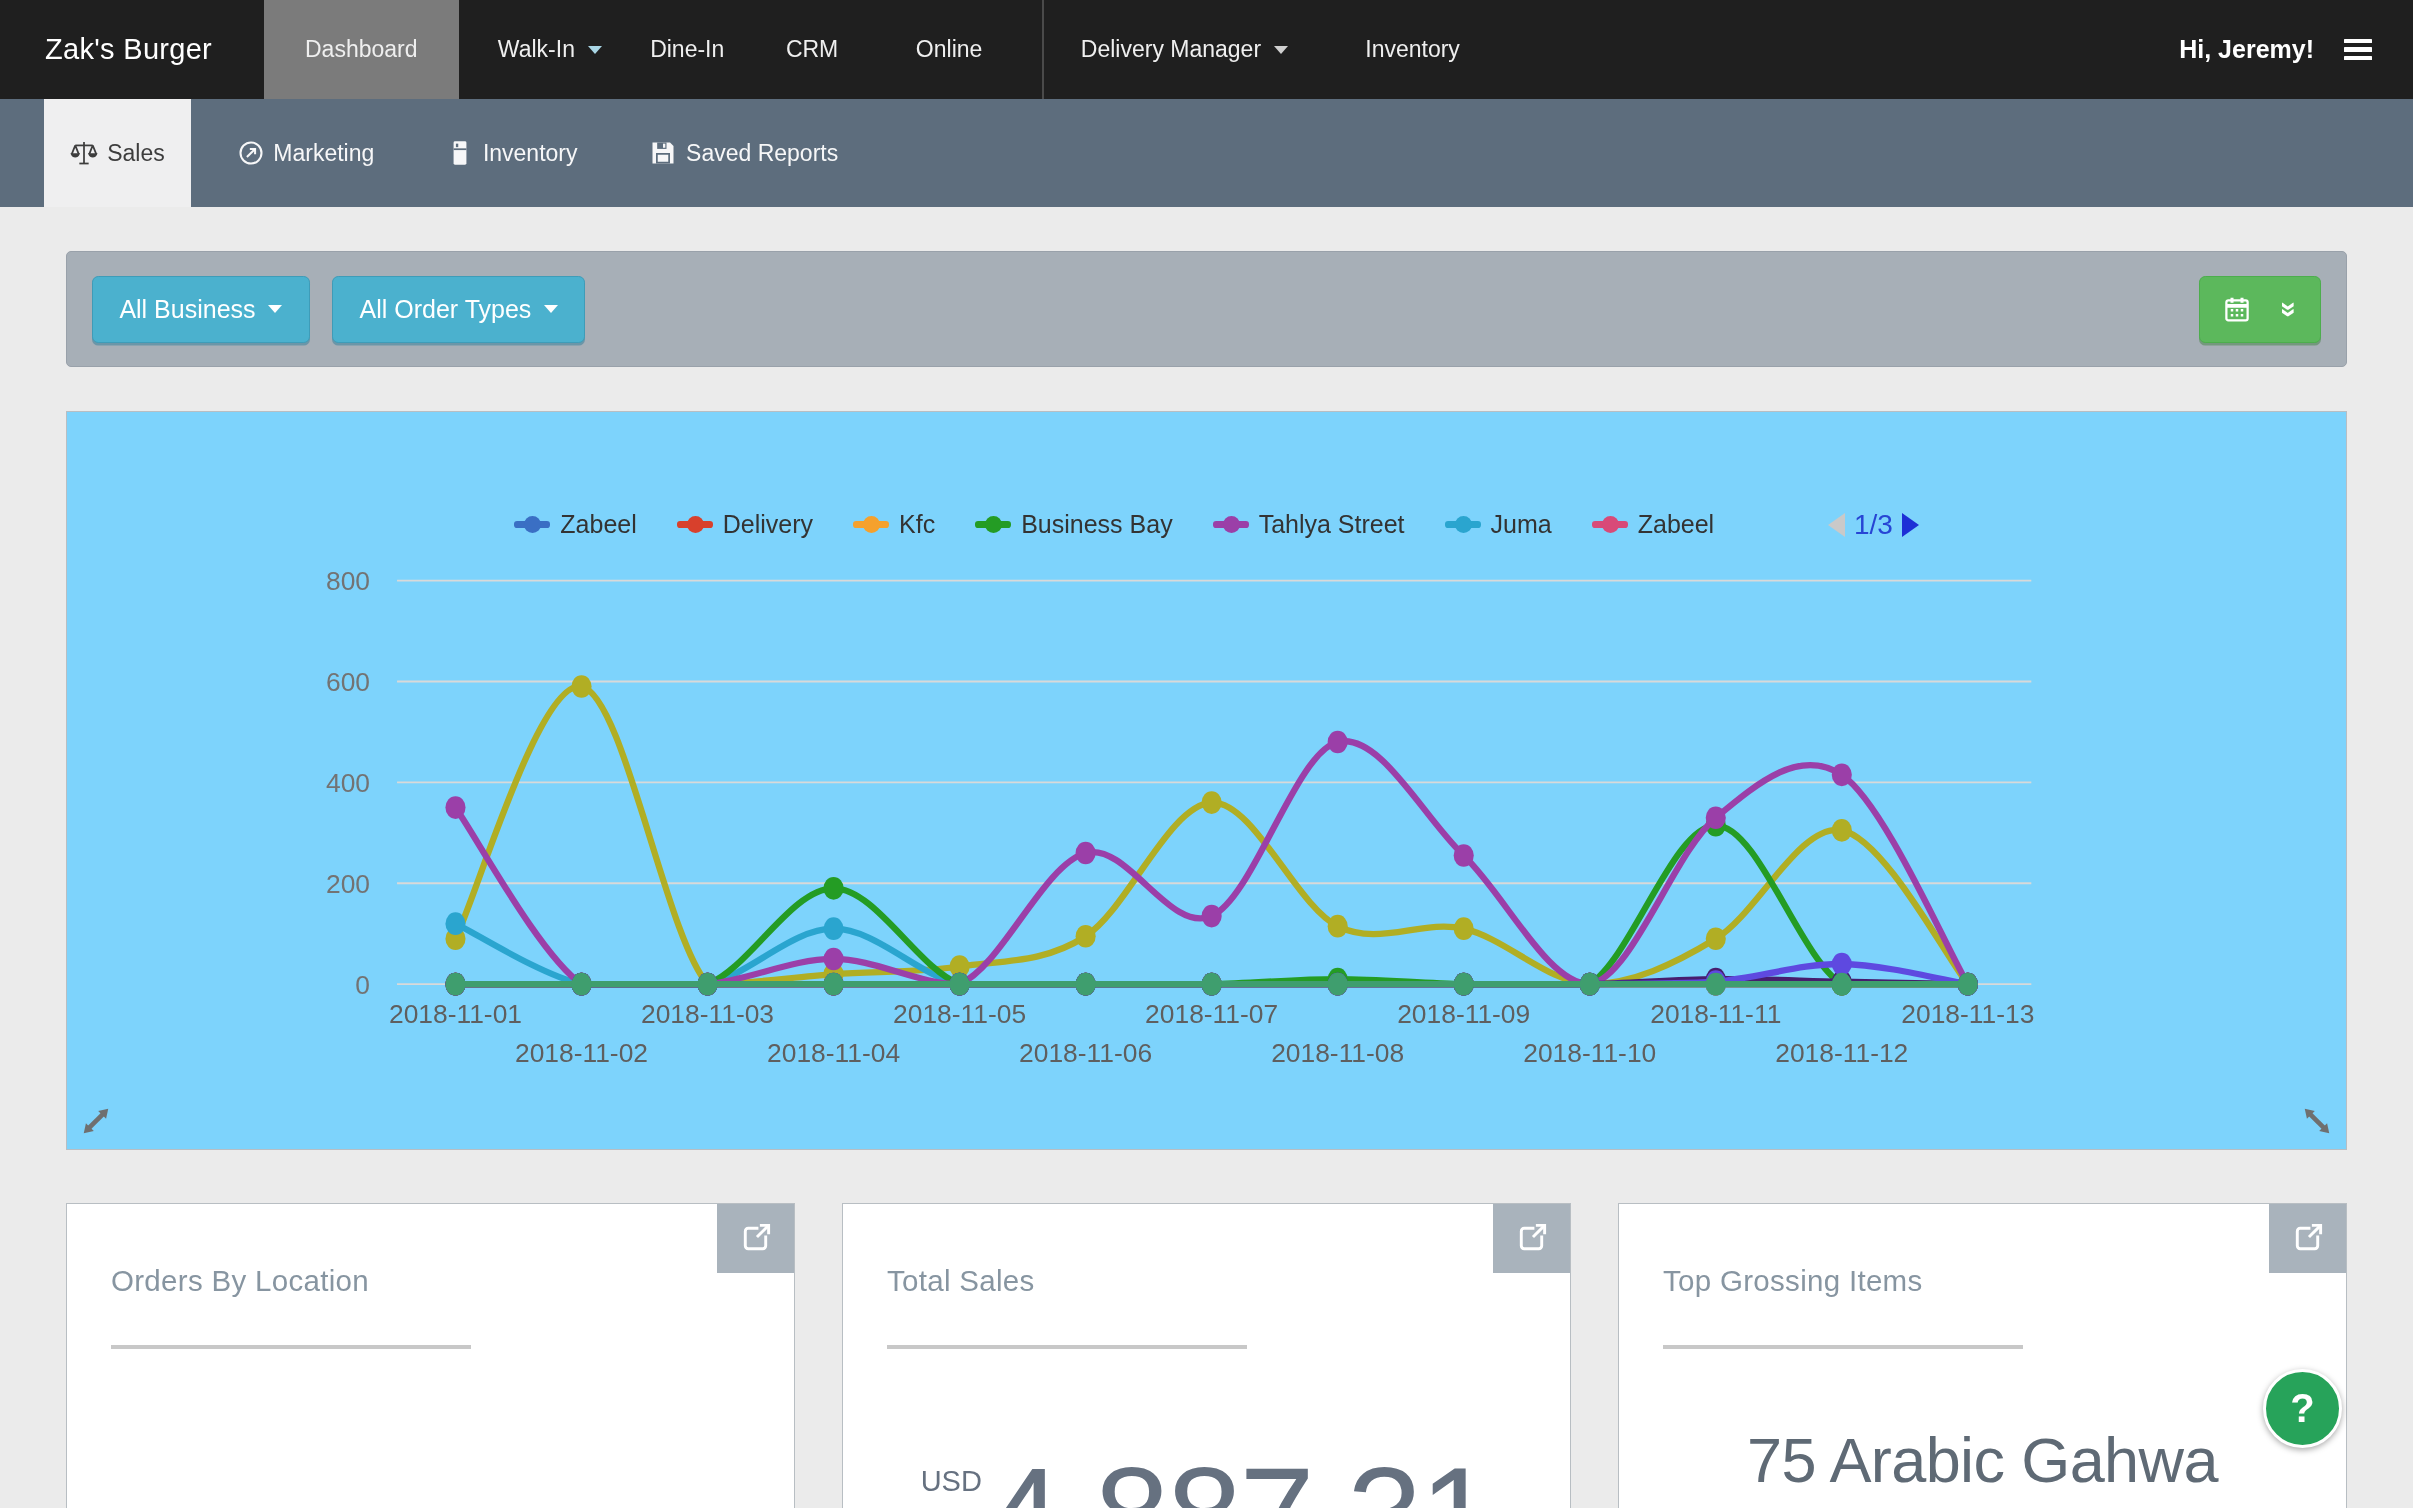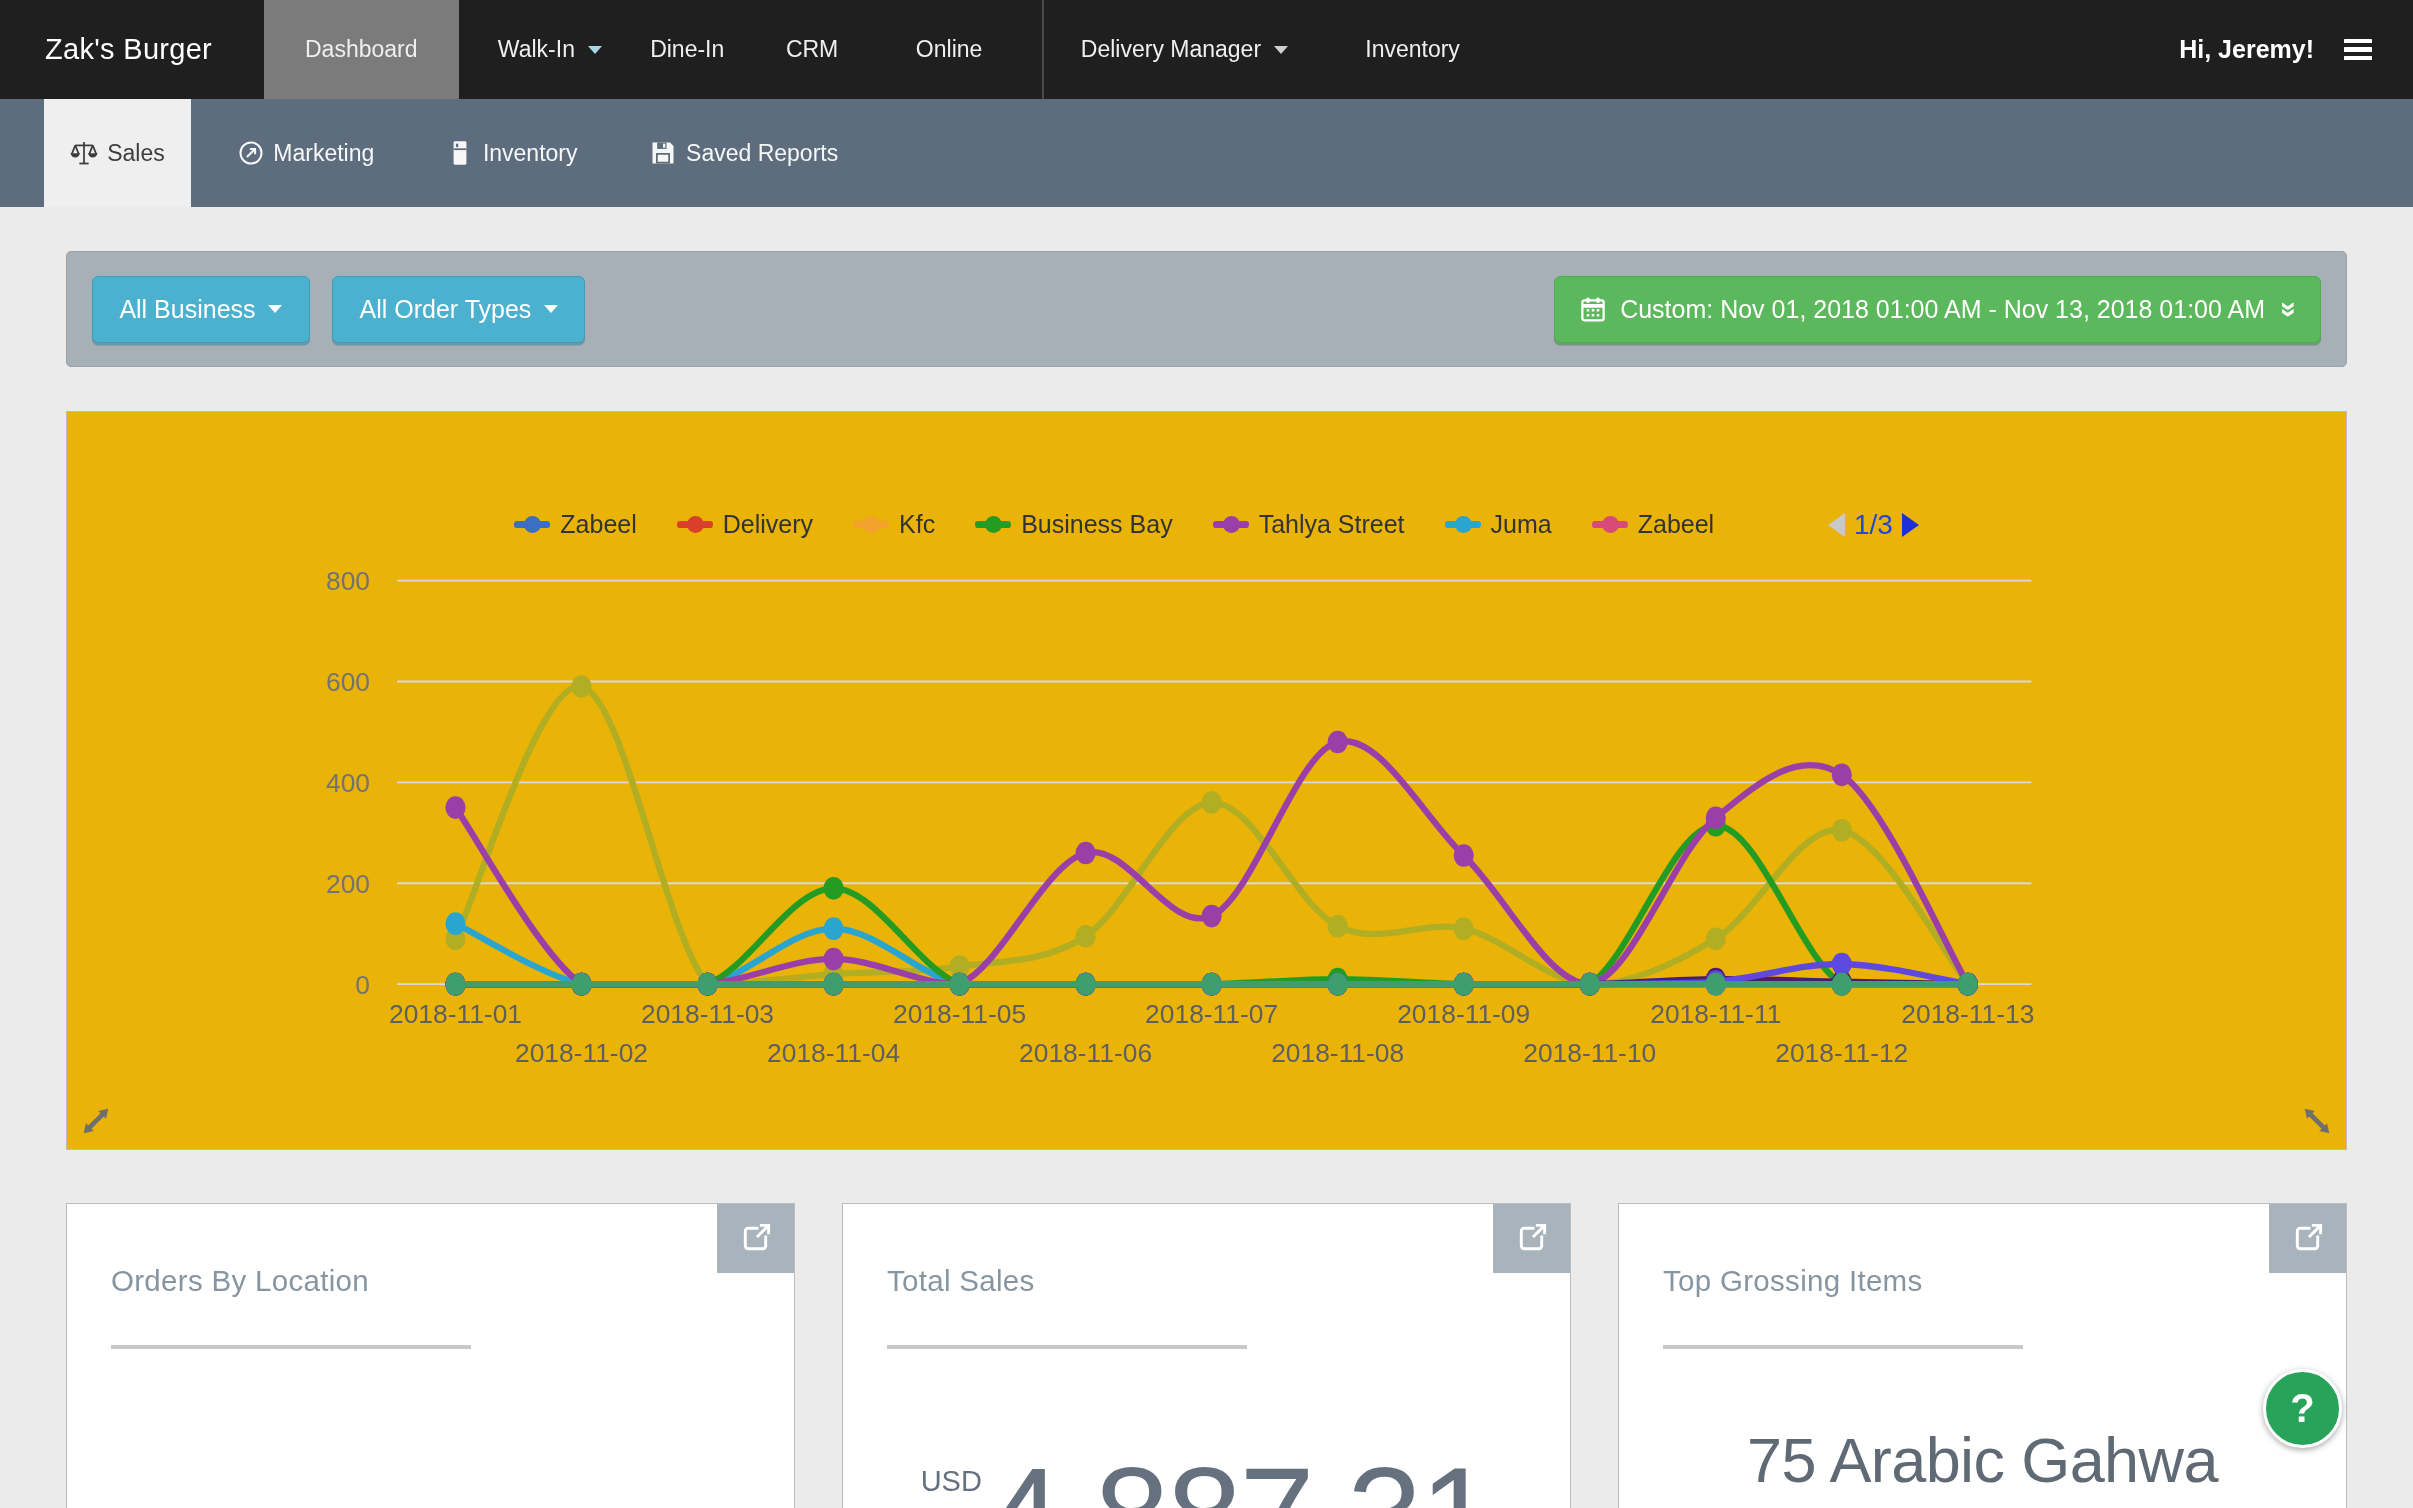--- a/index.html
+++ b/index.html
@@ -44,21 +44,21 @@
   .btn-teal { background:#4bb1ce; border-color:#3e9cb8; box-shadow:0 2.5px 0 rgba(35,120,150,.45); padding:0 26.4px; }
   .btn-teal .caret { margin-left:12.6px; border-top-color:#fff; }
   .btn-teal + .btn-teal { margin-left:22.6px; }
   .btn-green { background:#5cb85c; border-color:#4cae4c; box-shadow:0 2.5px 0 rgba(55,125,55,.45);
                margin-left:auto; padding:0 22.6px; }
   .btn-green svg { width:30px; height:30px; margin-right:12.6px; }
   .dblchev { display:inline-block; transform:rotate(90deg); font-size:29px; font-weight:bold;
              margin-left:16.3px; line-height:1; }
 
   
-  .chart-card { position:relative; margin:44px 66px 0 66px; height:739px; background:#eab308;
+  .chart-card { position:relative; margin:44px 66px 0 66px; height:739px; background:#7dd3fc;
                 border:1.9px solid #b8bec3; }
   .legend-row { display:flex; align-items:center; justify-content:center; margin-top:93px; height:39px; }
   .legend-item { display:flex; align-items:center; margin:0 20px; cursor:pointer; }
   .lmark { position:relative; width:36px; height:17.6px; margin-right:10px; }
   .lline { position:absolute; left:0; top:5.7px; width:36px; height:6.3px; border-radius:3.1px; }
   .ldot  { position:absolute; left:10px; top:0; width:17px; height:17px; border-radius:50%; }
   .llabel { font-size:25px; color:#333; }
   .legend-pager { display:flex; align-items:center; gap:8.8px; margin-left:94px; }
   .tri { width:0; height:0; cursor:pointer; }
   .tri-left  { border-top:12px solid transparent; border-bottom:12px solid transparent; border-right:17.6px solid #c9c9c9; }
@@ -179,21 +179,20 @@
     <span>All Order Types</span>
     <span class="caret"></span>
   </div>
   <div class="btn btn-green">
     <svg viewBox="0 0 24 24" fill="none" stroke="#fff" stroke-width="1.8">
       <rect x="3.5" y="5" width="17" height="16" rx="1.5"></rect>
       <path d="M3.5 9.5h17" stroke-width="3"></path>
       <path d="M8 3v4M16 3v4" stroke-width="2.4"></path>
       <path d="M7 13h2M11 13h2M15 13h2M7 17h2M11 17h2M15 17h2" stroke-width="2"></path>
     </svg>
-    <span>Custom: Nov 01, 2018 01:00 AM - Nov 13, 2018 01:00 AM</span>
     <span class="dblchev">»</span>
   </div>
 </div>
 
 <div class="chart-card">
   <div class="legend-row">
     <div id="legend-items" style="display:flex;align-items:center;">
         <div class="legend-item">
           <span class="lmark">
             <span class="lline" style="background: rgb(58, 111, 196);"></span>

